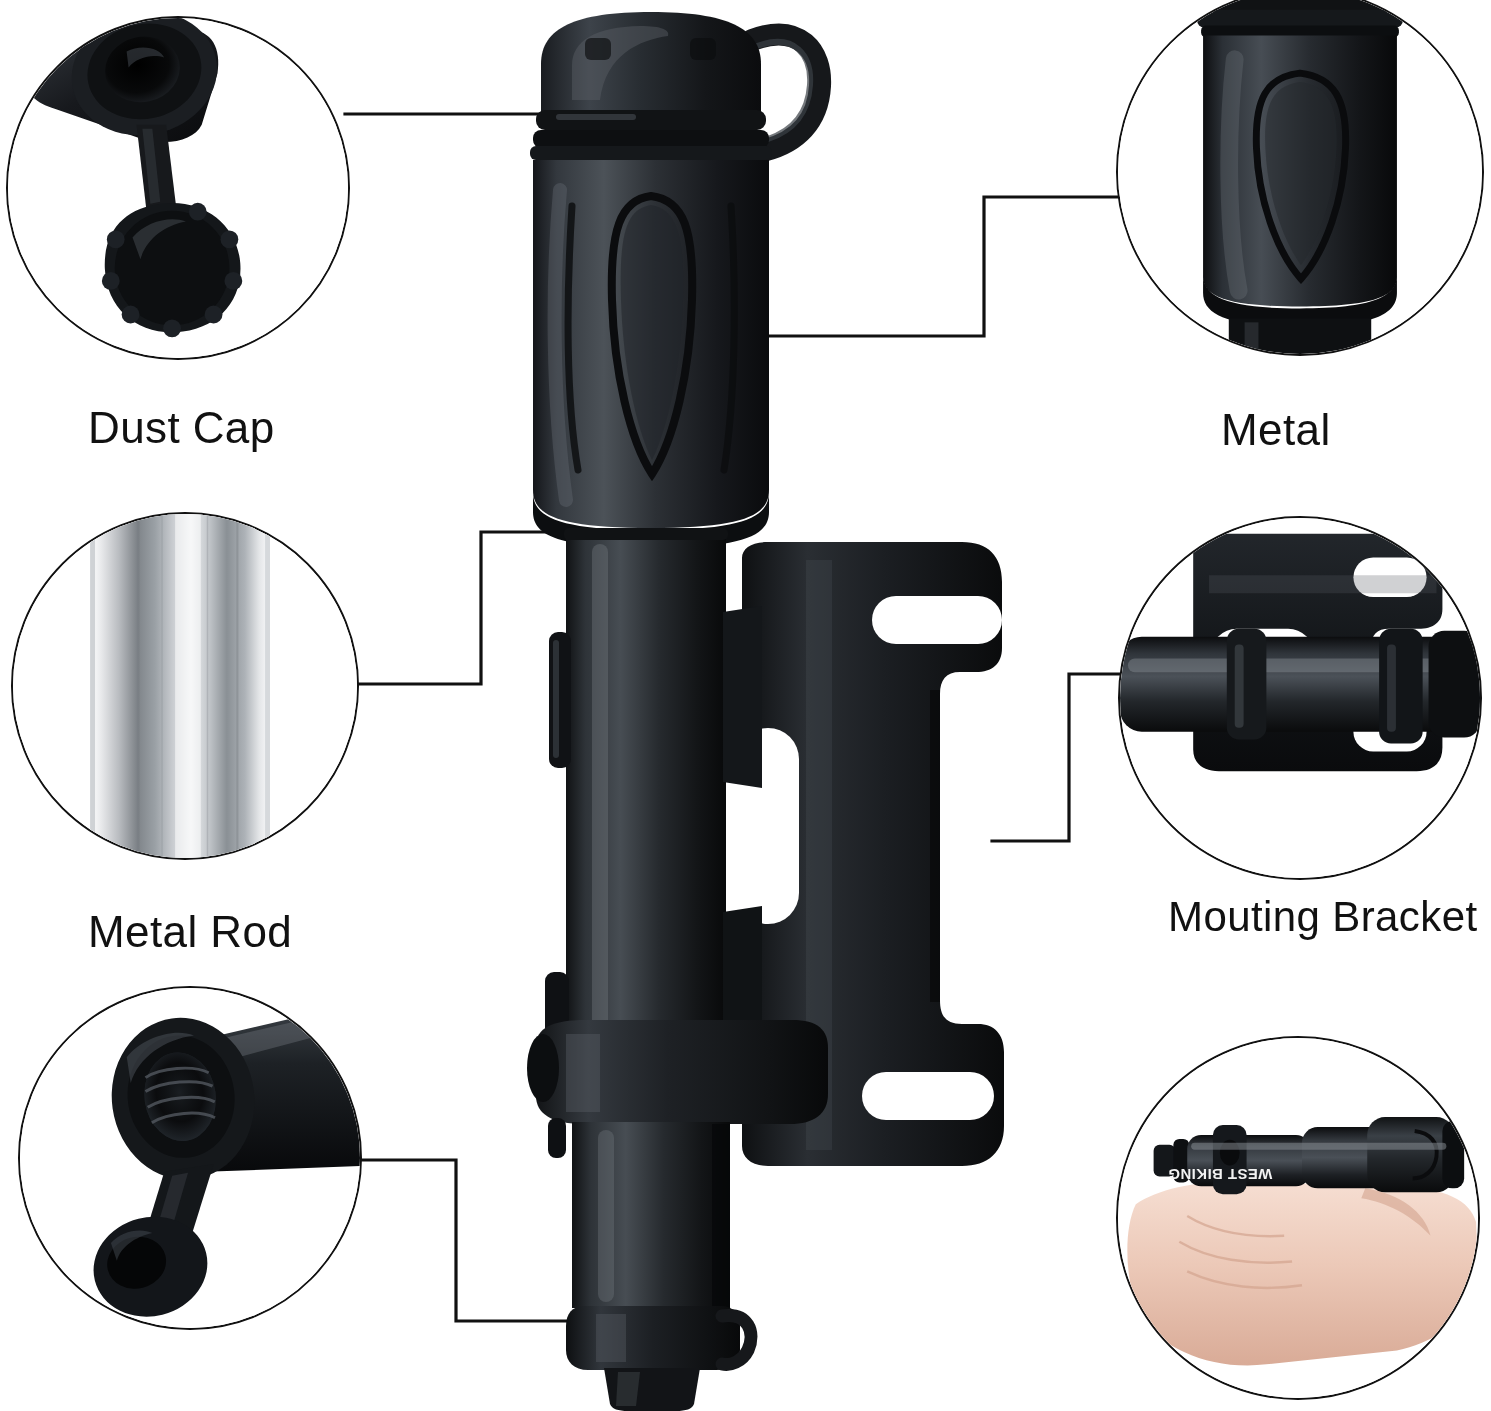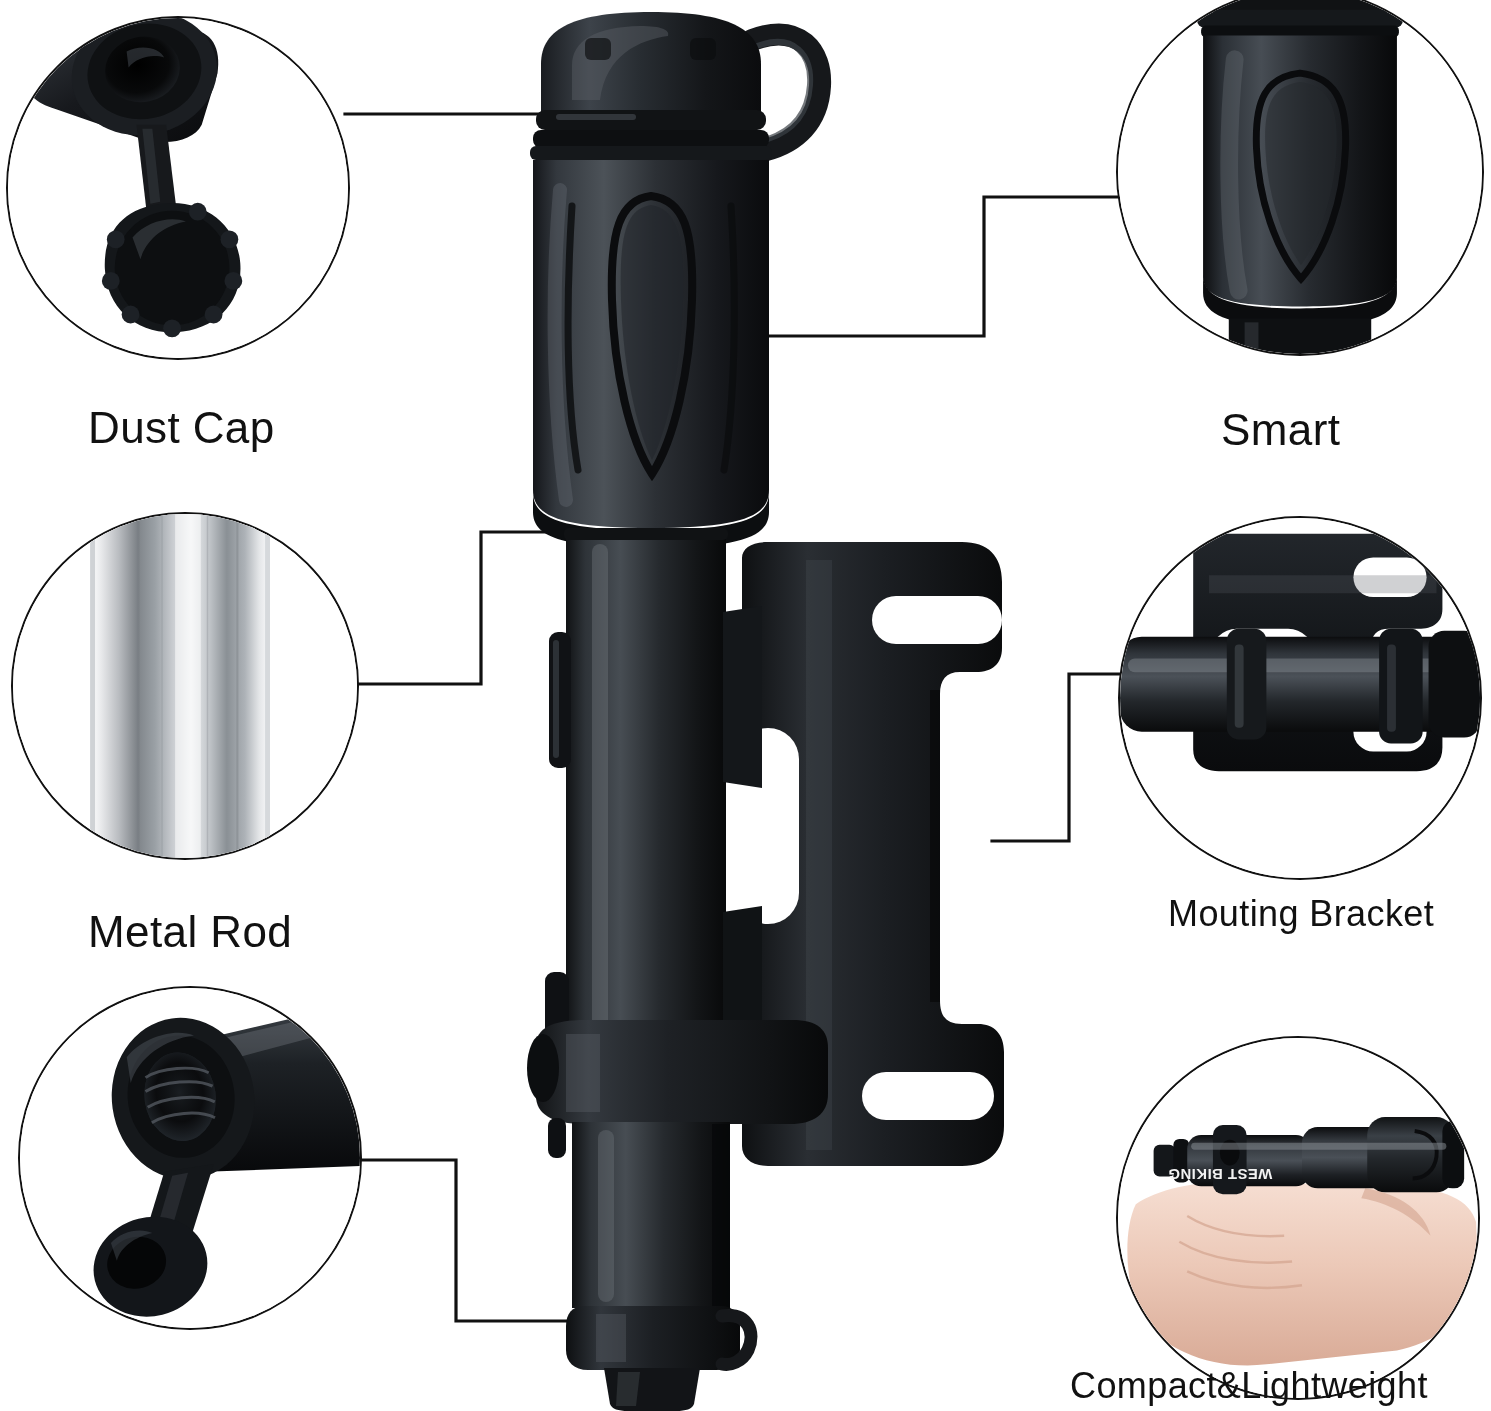--- a/index.html
+++ b/index.html
@@ -32,21 +32,21 @@
   }
   .label {
     position: absolute;
     color: #111111;
     font-size: 44px;
     font-weight: 400;
     letter-spacing: 0.4px;
     white-space: nowrap;
     line-height: 1;
   }
-  .label.sz-sm { font-size: 36px; text-align: center; }
+  .label.sz-sm { font-size: 42px; text-align: center; }
   .leader {
     position: absolute;
     left: 0;
     top: 0;
     width: 1491px;
     height: 1411px;
     pointer-events: none;
   }
   .product {
     position: absolute;
@@ -272,21 +272,21 @@
 
       <path d="M184,84 C150,88 138,110 140,160 C142,212 160,264 185,292 C210,264 228,212 230,160 C232,110 218,88 184,84 Z" fill="none" stroke="#0a0b0d" stroke-width="7"></path>
       <path d="M184,93 C156,97 147,116 149,160 C151,206 166,252 185,278 C204,252 219,206 221,160 C223,116 212,97 184,93 Z" fill="#23272c" opacity="0.5"></path>
       <path d="M118,70 C110,140 110,240 122,304" fill="none" stroke="#737980" stroke-width="18" stroke-linecap="round" opacity="0.3"></path>
 
       <path d="M86,288 C86,310 110,322 184,322 C258,322 282,310 282,288 L282,306 C282,328 258,340 184,340 C110,340 86,328 86,306 Z" fill="#0b0c0e"></path>
       <rect x="112" y="332" width="144" height="40" fill="#0e1012"></rect>
       <rect x="128" y="336" width="14" height="36" fill="#4b5158" opacity="0.4"></rect>
     </svg>
   </div>
-  <div class="label" style="left:1221px; top:408px;">Smart</div>
+  <div class="label" style="left:1221px; top:408px;">Metal</div>
 
   <div class="callout" style="left:11px; top:512px; width:348px; height:348px;">
     <svg class="callout-media" viewBox="0 0 348 348">
       <defs>
         <linearGradient id="mrSteel" x1="0" y1="0" x2="1" y2="0">
           <stop offset="0" stop-color="#ffffff"></stop>
           <stop offset="0.06" stop-color="#e9eaec"></stop>
           <stop offset="0.16" stop-color="#b9bcc0"></stop>
           <stop offset="0.26" stop-color="#7e8388"></stop>
           <stop offset="0.36" stop-color="#9aa0a5"></stop>
@@ -456,15 +456,14 @@
         <path d="M300,94 C316,96 324,106 322,120 C320,134 310,142 298,142" fill="none" stroke="#0b0c0e" stroke-width="4"></path>
 
         <rect x="328" y="84" width="22" height="68" rx="10" fill="#0c0e10"></rect>
 
         <rect x="74" y="106" width="258" height="7" rx="3.5" fill="#8d939a" opacity="0.5"></rect>
 
         <text x="156" y="140" transform="rotate(180 156 136)" fill="#f2f2f2" font-family="Liberation Sans, sans-serif" font-size="15" font-weight="bold" letter-spacing="0.5">WEST BIKING</text>
       </g>
     </svg>
   </div>
-  <div class="label sz-sm" style="left:1070px; top:1368px;">Compact&amp;Lightweight</div>
 
 </div>
 
 </body></html>

